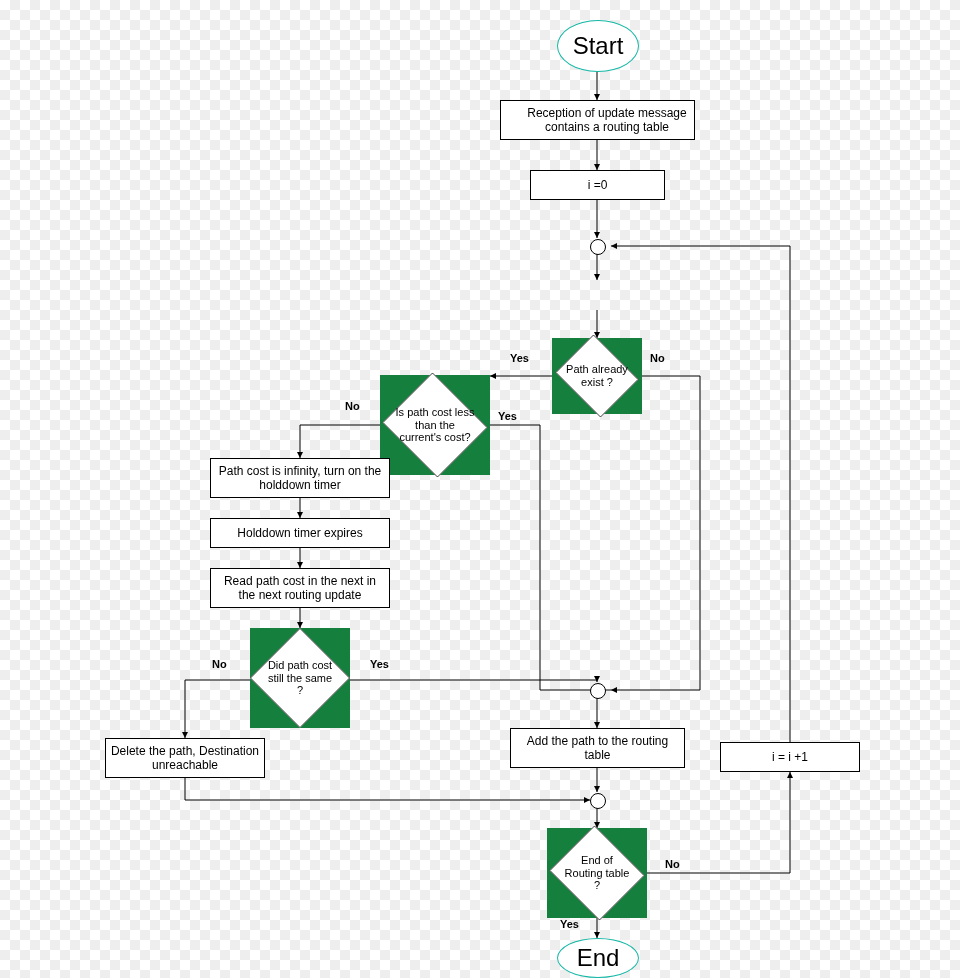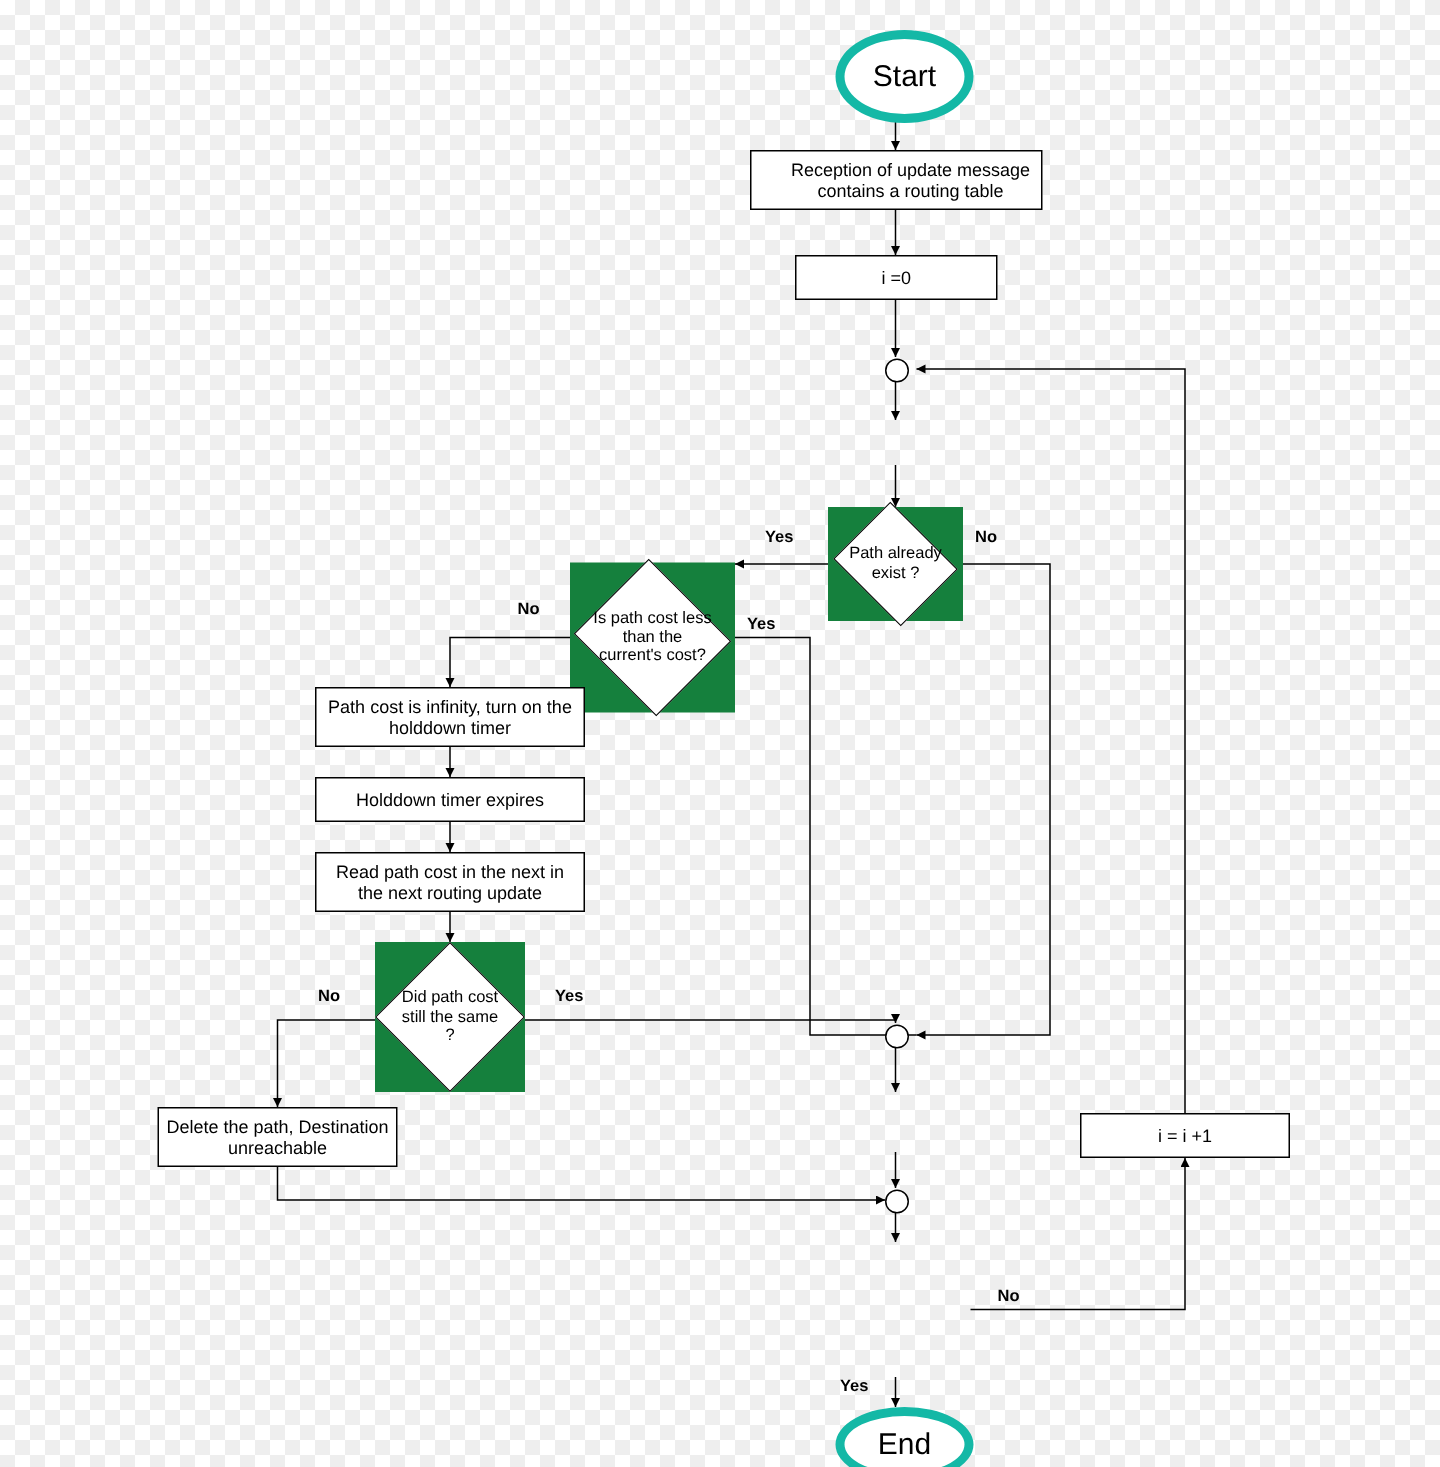--- a/index.html
+++ b/index.html
@@ -32,26 +32,26 @@
     justify-content: center;
     text-align: center;
     font-size: 12px;
     line-height: 1.2;
     padding: 4px;
     box-sizing: border-box;
   }
   .terminator {
     position: absolute;
     background: #fff;
-    border: 6px solid #14b8a6;
+    border: 1px solid #14b8a6;
     border-radius: 50%;
     display: flex;
     align-items: center;
     justify-content: center;
-    font-size: 20px;
+    font-size: 24px;
   }
   .decision {
     position: absolute;
     background: #15803d;
     display: flex;
     align-items: center;
     justify-content: center;
   }
   .decision-inner {
     width: 100%;
@@ -208,23 +208,32 @@
   </div>
   <div class="edge-label" style="left:370px; top:658px;">Yes</div>
   <div class="edge-label" style="left:212px; top:658px;">No</div>
 
   <div class="node" style="left:105px; top:738px; width:160px; height:40px;">
     <span>Delete the path, Destination unreachable</span>
   </div>
 
   <div class="connector-circle" style="left:590px; top:683px;"></div>
 
+  <div class="node" style="left:510px; top:728px; width:175px; height:40px;">
+    <span>Add the path to the routing table</span>
+  </div>
 
   <div class="connector-circle" style="left:590px; top:793px;"></div>
 
+  <div class="decision" style="left:547px; top:828px; width:100px; height:90px;">
+    <div class="decision-inner">
+      <div class="decision-shape"></div>
+      <div class="decision-text">End of Routing table ?</div>
+    </div>
+  </div>
   <div class="edge-label" style="left:560px; top:918px;">Yes</div>
   <div class="edge-label" style="left:665px; top:858px;">No</div>
 
   <div class="node" style="left:720px; top:742px; width:140px; height:30px;">
     <span>i = i +1</span>
   </div>
 
   <div class="terminator" style="left:557px; top:938px; width:80px; height:38px;">
     <span>End</span>
   </div>

